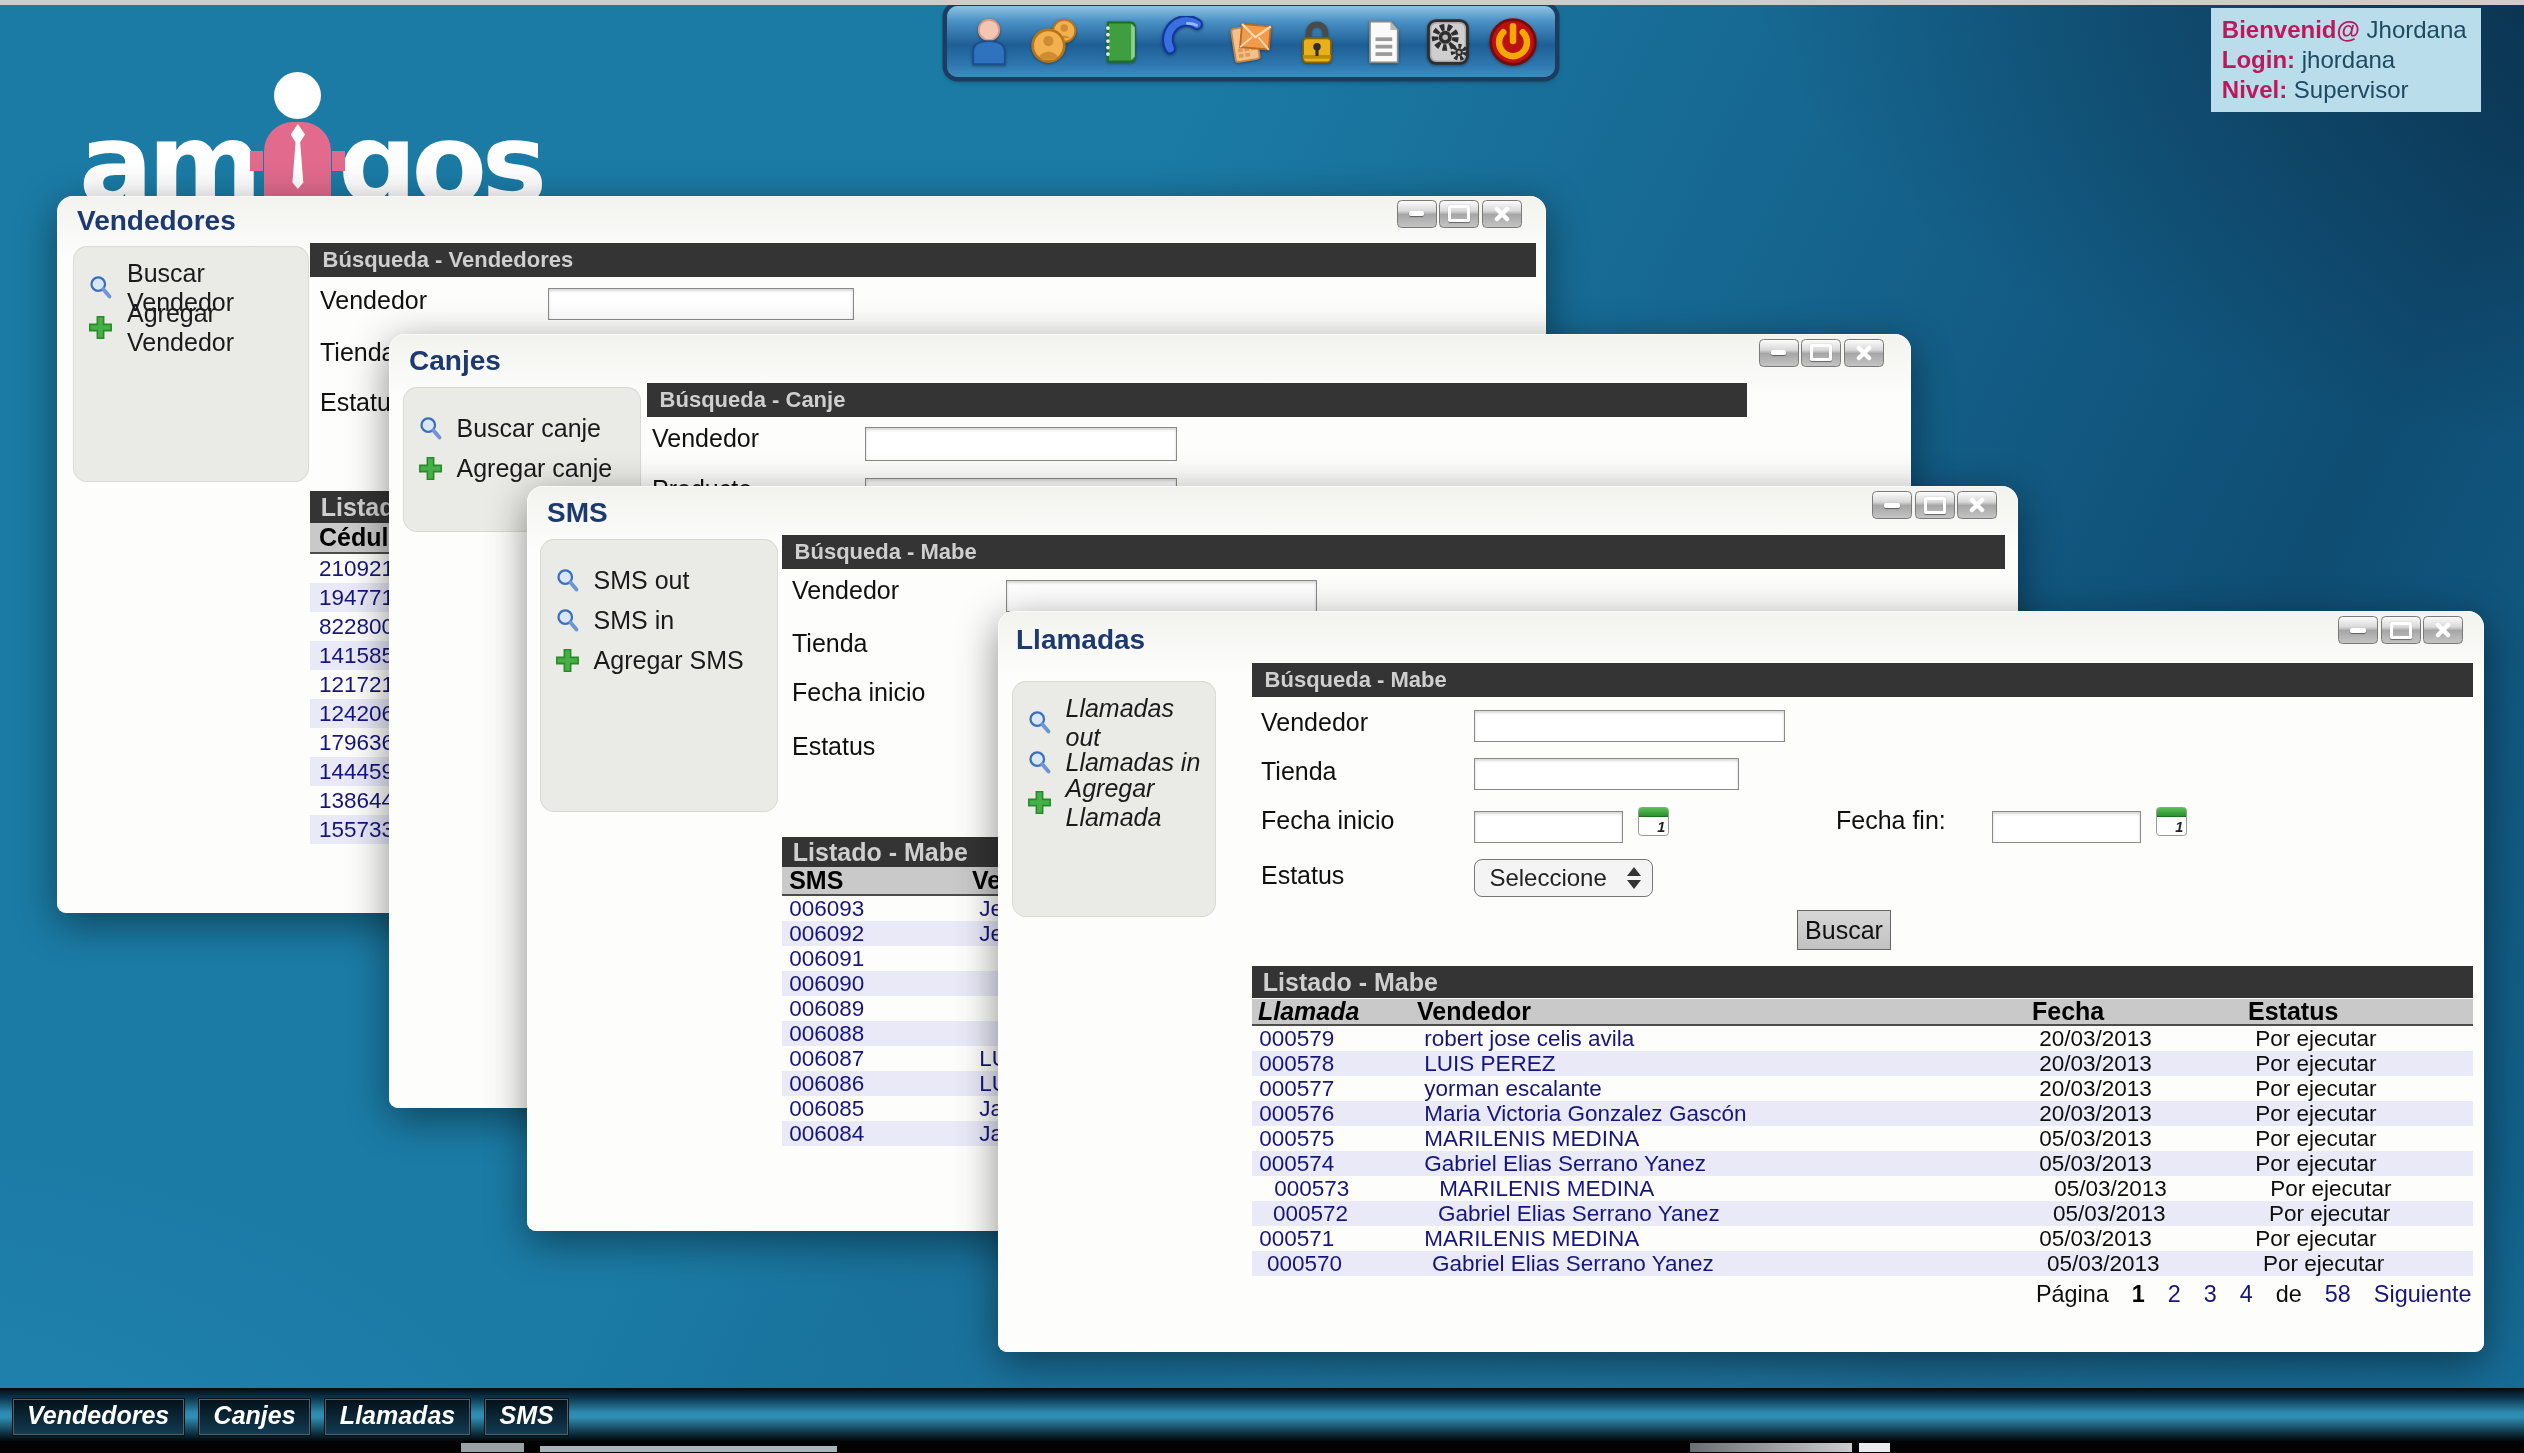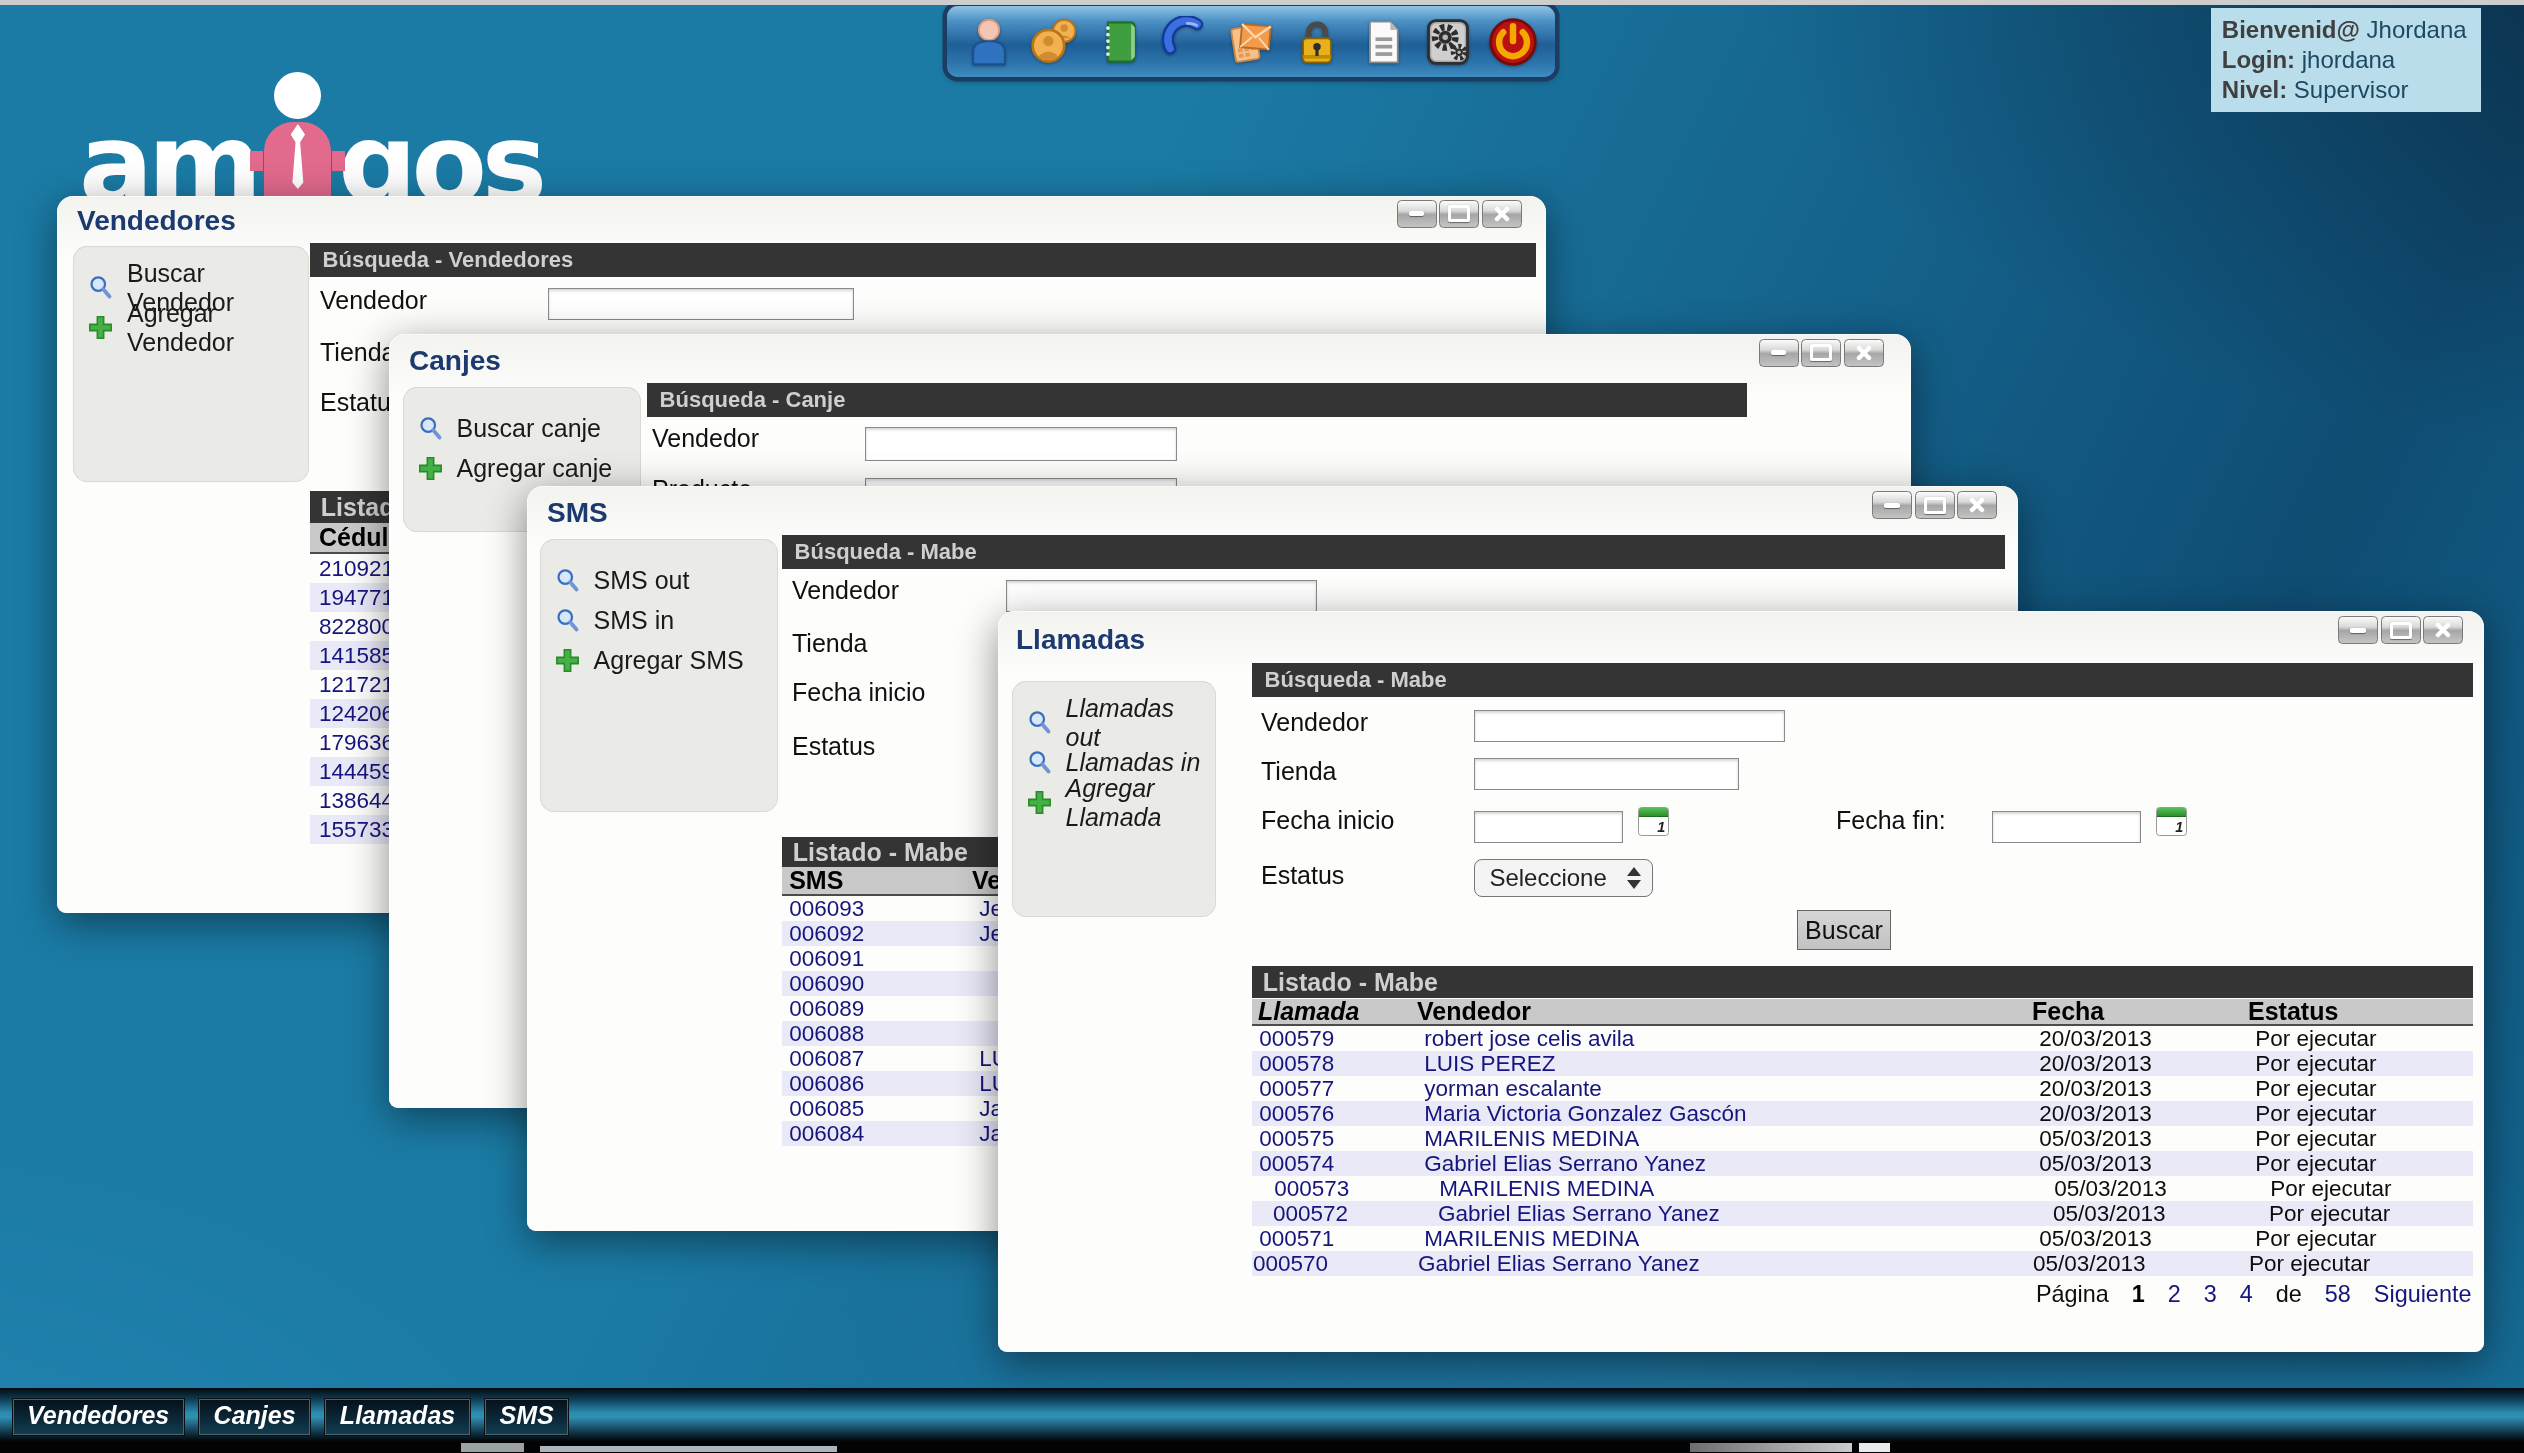--- a/index.html
+++ b/index.html
@@ -28,21 +28,21 @@
   .toolbar{position:absolute;left:947px;top:6.3px;width:608px;height:71px;z-index:50;
     border-radius:10.8px;box-shadow:0 0 0 4.5px #1d3c62,0 2.7px 7.2px rgba(0,0,0,.5);
     background:linear-gradient(180deg,#8ec3e4 0%,#4a90c4 22%,#1e5f96 55%,#2d77ae 82%,#3f8cc0 100%);
     display:flex;align-items:center;justify-content:space-around;padding:0 9px;box-sizing:border-box;}
   .tb-ic{width:56px;height:56px;display:flex;align-items:center;justify-content:center;}
   .tb-ic svg{width:52px;height:52px;filter:drop-shadow(0 1.8px 1.8px rgba(0,0,0,.35));}
 
   
   .welcome{position:absolute;left:2211px;top:8px;width:270px;z-index:50;background:#b9ddeb;
     color:#1d4a61;font-size:24px;line-height:30px;padding:7.2px 10.8px;box-sizing:border-box;}
-  .welcome b{color:#404040;text-align:center;}
+  .welcome b{color:#be185d;text-align:center;}
 
   
   .window{position:absolute;border-radius:16px 16px 9px 9px;
     background:linear-gradient(180deg,#f2f2ee 0%,#fdfdfc 63px);
     box-shadow:0 10.8px 40px rgba(0,0,0,.45), inset 0 0 0 0.9px rgba(255,255,255,.6);}
   .win-title{position:absolute;font-size:28px;font-weight:bold;color:#1c3a70;}
   .win-controls{position:absolute;display:flex;gap:2.7px;}
   .ctrl{width:40px;height:28px;border:1.8px solid #7a7a7a;border-radius:4.5px;box-sizing:border-box;
     background:linear-gradient(180deg,#fbfbfb 0%,#d9d9d9 38%,#a6a6a6 52%,#c4c4c4 100%);
     display:flex;align-items:center;justify-content:center;}
@@ -530,21 +530,21 @@
           <span>Gabriel Elias Serrano Yanez</span>
           <span class="cell-dark">05/03/2013</span>
           <span class="cell-dark">Por ejecutar</span>
         </div>
       <div class="trow" style="height:25px;grid-template-columns:165px 615px 216px auto;padding-left:7.2px;">
           <span>000571</span>
           <span>MARILENIS MEDINA</span>
           <span class="cell-dark">05/03/2013</span>
           <span class="cell-dark">Por ejecutar</span>
         </div>
-      <div class="trow" style="height:25px;grid-template-columns:165px 615px 216px auto;padding-left:1px;">
+      <div class="trow" style="height:25px;grid-template-columns:165px 615px 216px auto;padding-left:15px;">
           <span>000570</span>
           <span>Gabriel Elias Serrano Yanez</span>
           <span class="cell-dark">05/03/2013</span>
           <span class="cell-dark">Por ejecutar</span>
         </div>
     </div>
     <div class="pagination" style="right:12.6px;top:670px;">
       <span>Página</span>
       <span class="pg-cur">1</span>
       <span class="pg-link">2</span>

